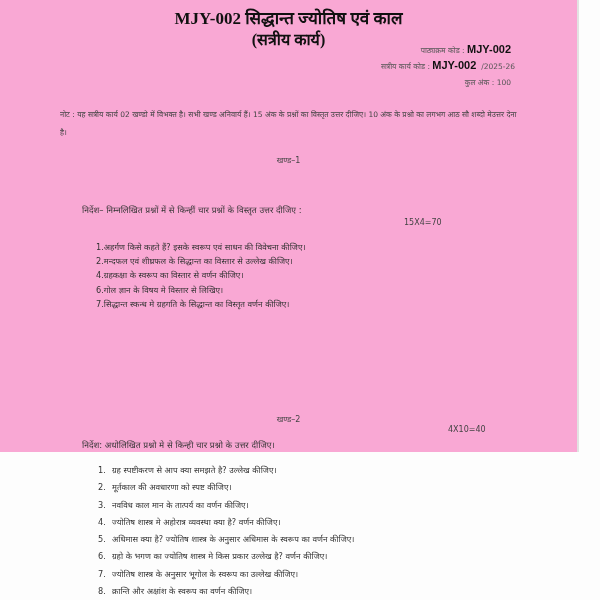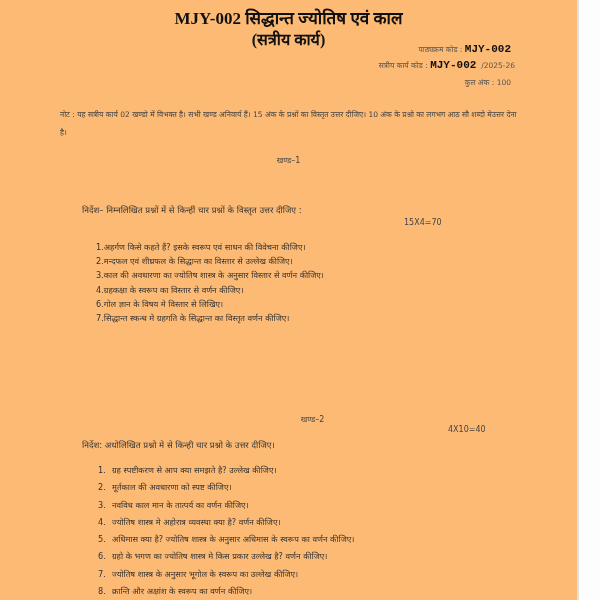--- a/index.html
+++ b/index.html
@@ -13,22 +13,22 @@
     body {
       position: relative;
       font-family: "DejaVu Sans", "Liberation Sans", sans-serif;
       color: #2a2a2a;
     }
     .page {
       position: absolute;
       left: 0;
       top: 0;
       width: 577px;
-      height: 600px;
-      background: #fdba74;
+      height: 452px;
+      background: #f9a8d4;
       border-right: 2px solid #e2e2e2;
     }
     .abs { position: absolute; white-space: nowrap; }
     .title {
       left: 0; width: 577px; text-align: center;
       top: 6px;
       font-family: "Liberation Serif", "DejaVu Serif", serif;
       font-size: 17px;
       font-weight: bold;
       color: #111;
@@ -41,21 +41,21 @@
       font-weight: bold;
       color: #111;
     }
     .meta {
       right: 66px;
       font-size: 7.5px;
       color: #555;
       text-align: right;
     }
     .meta b {
-      font-family: Liberation Mono, monospace;
+      font-family: Liberation Sans, sans-serif;
       font-size: 11px;
       color: #111;
     }
     .note {
       left: 60px;
       top: 106px;
       width: 460px;
       font-size: 7.5px;
       line-height: 18px;
       color: #444;
@@ -123,27 +123,26 @@
 
   <div class="abs note">नोट : यह सत्रीय कार्य 02 खण्डो में विभक्त है। सभी खण्ड अनिवार्य हैं। 15 अंक के प्रश्नों का विस्तृत उत्तर दीजिए। 10 अंक के प्रश्नो का लगभग आठ सौ शब्दो मेउत्तर देना है।</div>
 
   <div class="abs section-heading" style="top:154px;">खण्ड–1</div>
   <div class="abs instruction" style="left:82px;top:204px;">निर्देश–   निम्नलिखित प्रश्नों में से किन्हीं चार प्रश्नों के विस्तृत उत्तर दीजिए :</div>
   <div class="abs marks" style="left:404px;top:218px;">15X4=70</div>
 
   <div class="abs q-list" style="top:240px;">
     <div class="q">1.अहर्गण किसे कहते हैं? इसके स्वरूप एवं साधन की विवेचना कीजिए।</div>
     <div class="q">2.मन्दफल एवं शीघ्रफल के सिद्धान्त का विस्तार से उल्लेख कीजिए।</div>
-    <div class="q">3.काल की अवधारणा का ज्योतिष शास्त्र के अनुसार विस्तार से वर्णन कीजिए।</div>
     <div class="q">4.ग्रहकक्षा के स्वरूप का विस्तार से वर्णन कीजिए।</div>
     <div class="q">6.गोल ज्ञान के विषय मे विस्तार से लिखिए।</div>
     <div class="q">7.सिद्धान्त स्कन्ध मे ग्रहगति के सिद्धान्त का विस्तृत वर्णन कीजिए।</div>
   </div>
 
-  <div class="abs section-heading" style="top:413px;padding-left:24px;">खण्ड–2</div>
+  <div class="abs section-heading" style="top:413px;">खण्ड–2</div>
   <div class="abs marks" style="left:448px;top:425px;">4X10=40</div>
   <div class="abs instruction" style="left:82px;top:439px;">निर्देश: अधोलिखित प्रश्नो मे से किन्ही चार प्रश्नो के उत्तर दीजिए।</div>
 
   <div class="abs q-list2" style="top:462px;">
     <div class="q"><span class="num">1.</span><span>ग्रह स्पष्टीकरण से आप क्या समझते है? उल्लेख कीजिए।</span></div>
     <div class="q"><span class="num">2.</span><span>मूर्तकाल की अवधारणा को स्पष्ट कीजिए।</span></div>
     <div class="q"><span class="num">3.</span><span>नवविध काल मान के तात्पर्य का वर्णन कीजिए।</span></div>
     <div class="q"><span class="num">4.</span><span>ज्योतिष शास्त्र मे अहोरात्र व्यवस्था क्या है? वर्णन कीजिए।</span></div>
     <div class="q"><span class="num">5.</span><span>अधिमास क्या है? ज्योतिष शास्त्र के अनुसार अधिमास के स्वरूप का वर्णन कीजिए।</span></div>
     <div class="q"><span class="num">6.</span><span>ग्रहो के भगण का ज्योतिष शास्त्र मे किस प्रकार उल्लेख है? वर्णन कीजिए।</span></div>

